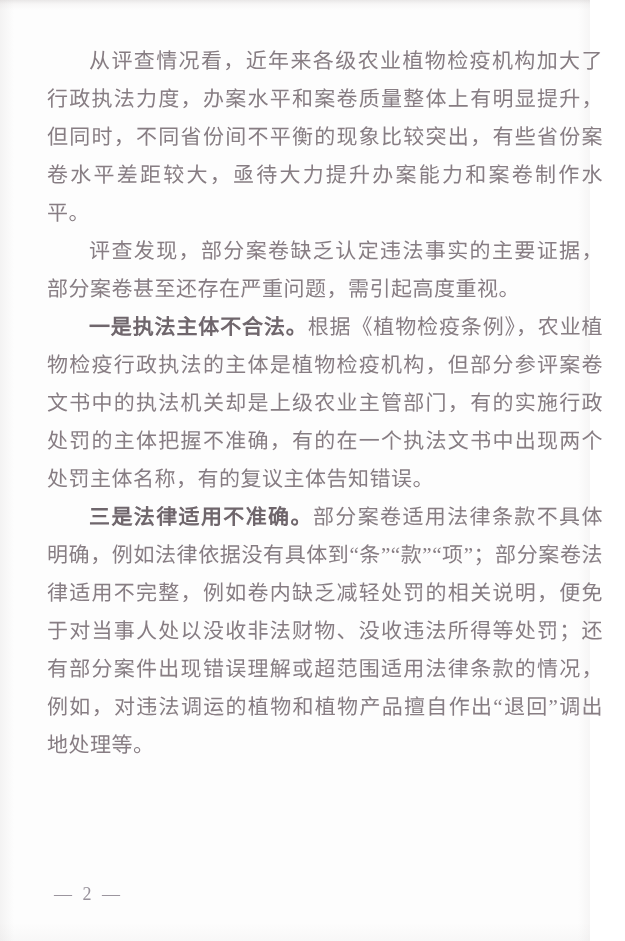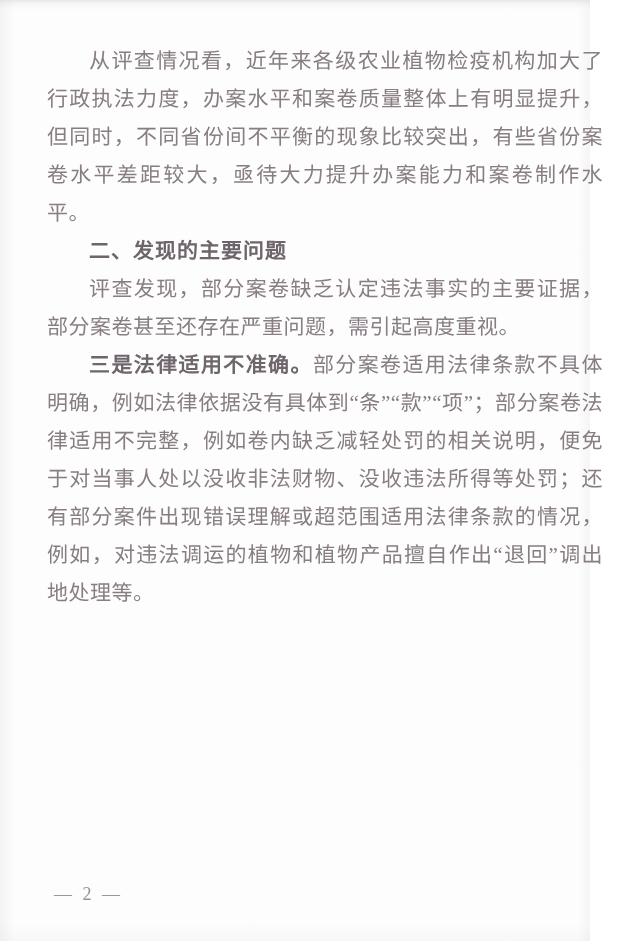--- a/index.html
+++ b/index.html
@@ -76,24 +76,24 @@
   }
 </style>
 </head>
 <body>
 
 <div class="page">
   <div class="content">
 
     <p>从评查情况看，近年来各级农业植物检疫机构加大了行政执法力度，办案水平和案卷质量整体上有明显提升，但同时，不同省份间不平衡的现象比较突出，有些省份案卷水平差距较大，亟待大力提升办案能力和案卷制作水平。</p>
 
-    <h2 class="section-heading">二、发现的主要问题</h2>
 
     <p>评查发现，部分案卷缺乏认定违法事实的主要证据，部分案卷甚至还存在严重问题，需引起高度重视。</p>
 
+    <p><span class="issue-lead">一是执法主体不合法。</span><span>根据《植物检疫条例》，农业植物检疫行政执法的主体是植物检疫机构，但部分参评案卷文书中的执法机关却是上级农业主管部门，有的实施行政处罚的主体把握不准确，有的在一个执法文书中出现两个处罚主体名称，有的复议主体告知错误。</span></p>
 
 
     <p><span class="issue-lead">三是法律适用不准确。</span><span>部分案卷适用法律条款不具体明确，例如法律依据没有具体到“条”“款”“项”；部分案卷法律适用不完整，例如卷内缺乏减轻处罚的相关说明，便免于对当事人处以没收非法财物、没收违法所得等处罚；还有部分案件出现错误理解或超范围适用法律条款的情况，例如，对违法调运的植物和植物产品擅自作出“退回”调出地处理等。</span></p>
 
   </div>
 
   <div class="page-number">— 2 —</div>
 </div>
 
 </body></html>

